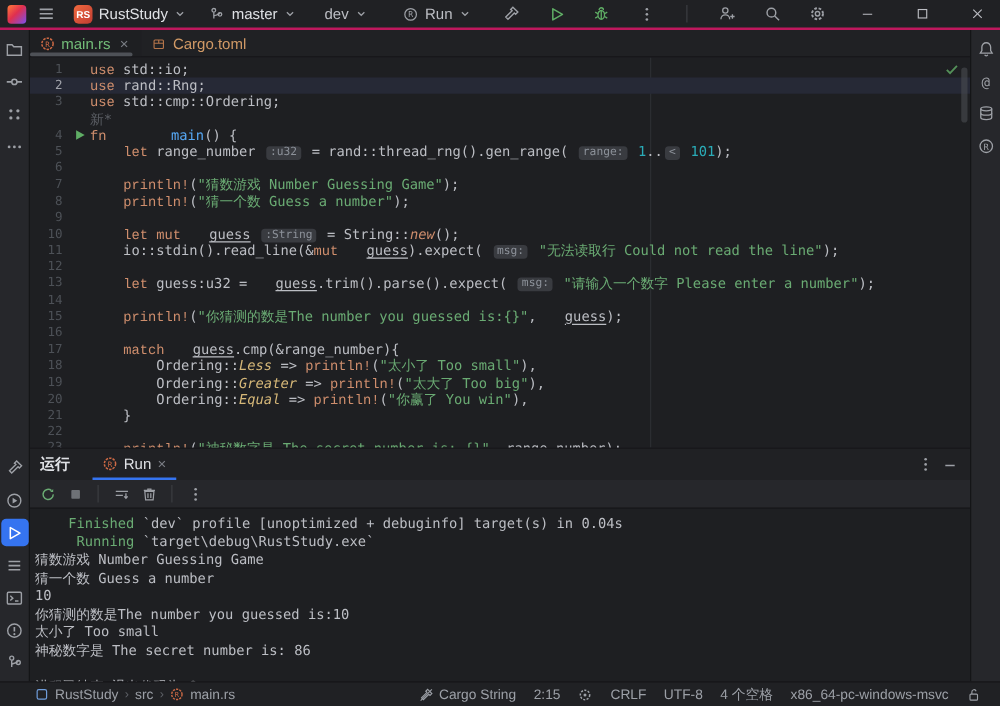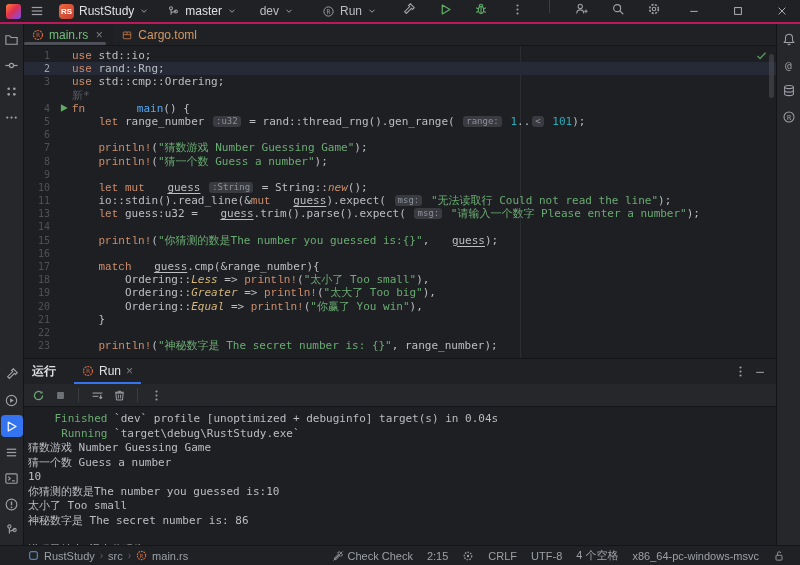--- a/index.html
+++ b/index.html
@@ -11,21 +11,21 @@
 
   
   #titlebar { height:24px; background:#202124; border-bottom:2px solid #be185d;
     display:flex; align-items:center; font-size:12px; }
   .tb-left { display:flex; align-items:center; gap:6px; padding-left:6px; flex:1; }
   .app-logo { width:15px; height:15px; border-radius:3px;
     background:linear-gradient(135deg,#ff7c3a 0%,#e0304e 45%,#7a4ff0 100%); }
   .widget { display:flex; align-items:center; gap:5px; padding:2px 6px; border-radius:4px; color:#dfe1e5; }
   .proj-badge { width:15px; height:15px; border-radius:4px; background:linear-gradient(135deg,#f06a3f,#c13c32);
     color:#fff; font-size:8px; font-weight:bold; display:flex; align-items:center; justify-content:center; }
-  .tb-right { display:flex; gap:16px; padding-right:4px; }
+  .tb-right { display:flex; align-items:center; gap:16px; padding-right:4px; }
   .tb-right .txt { color:#bcbec4; }
   .win-btn { width:28px; height:24px; display:flex; align-items:center; justify-content:center;
     color:#bcbec4; border-radius:0; }
   .sep-v { width:1px; height:14px; background:#3a3c40; margin:0 6px; }
 
   
   #main { display:flex; height:521px; }
   .stripe { width:24px; background:#26272b; display:flex; flex-direction:column; align-items:center;
     padding:4px 0; gap:4px; }
   .stripe.left { border-right:1px solid #141517; }
@@ -345,20 +345,21 @@
           <div class="code-row"><span class="ln">4</span><span class="gut"><svg width="10" height="10" viewBox="0 0 16 16">
                 <path d="M3 2l11 6-11 6z" fill="#5fad65"></path>
               </svg></span><span class="codetxt"><span class="c-k">fn </span><span class="c-f">main</span><span class="c-p">() {</span></span></div>
           <div class="code-row"><span class="ln">5</span><span class="gut"></span><span class="codetxt"><span class="c-p">    </span><span class="c-k">let</span><span class="c-p"> range_number </span><span class="chip">:u32</span><span class="c-p"> = rand::thread_rng().gen_range( </span><span class="chip">range:</span><span class="c-p"> </span><span class="c-n">1</span><span class="c-p">..</span><span class="chip">&lt;</span><span class="c-p"> </span><span class="c-n">101</span><span class="c-p">);</span></span></div>
           <div class="code-row"><span class="ln">6</span><span class="gut"></span><span class="codetxt"></span></div>
           <div class="code-row"><span class="ln">7</span><span class="gut"></span><span class="codetxt"><span class="c-p">    </span><span class="c-k">println!</span><span class="c-p">(</span><span class="c-s">"猜数游戏 Number Guessing Game"</span><span class="c-p">);</span></span></div>
           <div class="code-row"><span class="ln">8</span><span class="gut"></span><span class="codetxt"><span class="c-p">    </span><span class="c-k">println!</span><span class="c-p">(</span><span class="c-s">"猜一个数 Guess a number"</span><span class="c-p">);</span></span></div>
           <div class="code-row"><span class="ln">9</span><span class="gut"></span><span class="codetxt"></span></div>
           <div class="code-row"><span class="ln">10</span><span class="gut"></span><span class="codetxt"><span class="c-p">    </span><span class="c-k">let</span><span class="c-p"> </span><span class="c-k">mut</span><span class="c-p"> </span><span class="c-u">guess</span><span class="c-p"> </span><span class="chip">:String</span><span class="c-p"> = String::</span><span class="c-w">new</span><span class="c-p">();</span></span></div>
           <div class="code-row"><span class="ln">11</span><span class="gut"></span><span class="codetxt"><span class="c-p">    io::stdin().read_line(&amp;</span><span class="c-k">mut</span><span class="c-p"> </span><span class="c-u">guess</span><span class="c-p">).expect( </span><span class="chip">msg:</span><span class="c-p"> </span><span class="c-s">"无法读取行 Could not read the line"</span><span class="c-p">);</span></span></div>
+          <div class="code-row"><span class="ln">12</span><span class="gut"></span><span class="codetxt"></span></div>
           <div class="code-row"><span class="ln">13</span><span class="gut"></span><span class="codetxt"><span class="c-p">    </span><span class="c-k">let</span><span class="c-p"> guess:u32 = </span><span class="c-u">guess</span><span class="c-p">.trim().parse().expect( </span><span class="chip">msg:</span><span class="c-p"> </span><span class="c-s">"请输入一个数字 Please enter a number"</span><span class="c-p">);</span></span></div>
           <div class="code-row"><span class="ln">14</span><span class="gut"></span><span class="codetxt"></span></div>
           <div class="code-row"><span class="ln">15</span><span class="gut"></span><span class="codetxt"><span class="c-p">    </span><span class="c-k">println!</span><span class="c-p">(</span><span class="c-s">"你猜测的数是The number you guessed is:{}"</span><span class="c-p">, </span><span class="c-u">guess</span><span class="c-p">);</span></span></div>
           <div class="code-row"><span class="ln">16</span><span class="gut"></span><span class="codetxt"></span></div>
           <div class="code-row"><span class="ln">17</span><span class="gut"></span><span class="codetxt"><span class="c-p">    </span><span class="c-k">match</span><span class="c-p"> </span><span class="c-u">guess</span><span class="c-p">.cmp(&amp;range_number){</span></span></div>
           <div class="code-row"><span class="ln">18</span><span class="gut"></span><span class="codetxt"><span class="c-p">        Ordering::</span><span class="c-e">Less</span><span class="c-p"> =&gt; </span><span class="c-k">println!</span><span class="c-p">(</span><span class="c-s">"太小了 Too small"</span><span class="c-p">),</span></span></div>
           <div class="code-row"><span class="ln">19</span><span class="gut"></span><span class="codetxt"><span class="c-p">        Ordering::</span><span class="c-e">Greater</span><span class="c-p"> =&gt; </span><span class="c-k">println!</span><span class="c-p">(</span><span class="c-s">"太大了 Too big"</span><span class="c-p">),</span></span></div>
           <div class="code-row"><span class="ln">20</span><span class="gut"></span><span class="codetxt"><span class="c-p">        Ordering::</span><span class="c-e">Equal</span><span class="c-p"> =&gt; </span><span class="c-k">println!</span><span class="c-p">(</span><span class="c-s">"你赢了 You win"</span><span class="c-p">),</span></span></div>
           <div class="code-row"><span class="ln">21</span><span class="gut"></span><span class="codetxt"><span class="c-p">    }</span></span></div>
           <div class="code-row"><span class="ln">22</span><span class="gut"></span><span class="codetxt"></span></div>
@@ -502,21 +503,21 @@
         <text x="8" y="11" font-size="8" fill="#ce6a45" text-anchor="middle" font-family="DejaVu Sans Mono, monospace">R</text>
       </svg>
     <span>main.rs</span>
   </div>
   <div class="spacer"></div>
   <div class="sb-item">
     <svg width="12" height="12" viewBox="0 0 16 16">
         <path d="M9.5 2l4.5 4.5-2 2-1.2-1.2L5 13l-2-2 5.8-5.8L7.5 4z" fill="none" stroke="#9ca0a7" stroke-width="1.2"></path>
         <line x1="2" y1="14" x2="14" y2="2" stroke="#9ca0a7" stroke-width="1.2"></line>
       </svg>
-    <span>Check Check</span>
+    <span>Cargo String</span>
   </div>
   <div class="sb-item">
     <span>2:15</span>
   </div>
   <div class="sb-item">
     <svg width="12" height="12" viewBox="0 0 16 16">
         <circle cx="8" cy="8" r="5" fill="none" stroke="#9ca0a7" stroke-width="1.6" stroke-dasharray="2.2 1.5"></circle>
         <circle cx="8" cy="8" r="1.6" fill="#9ca0a7"></circle>
       </svg>
   </div>

